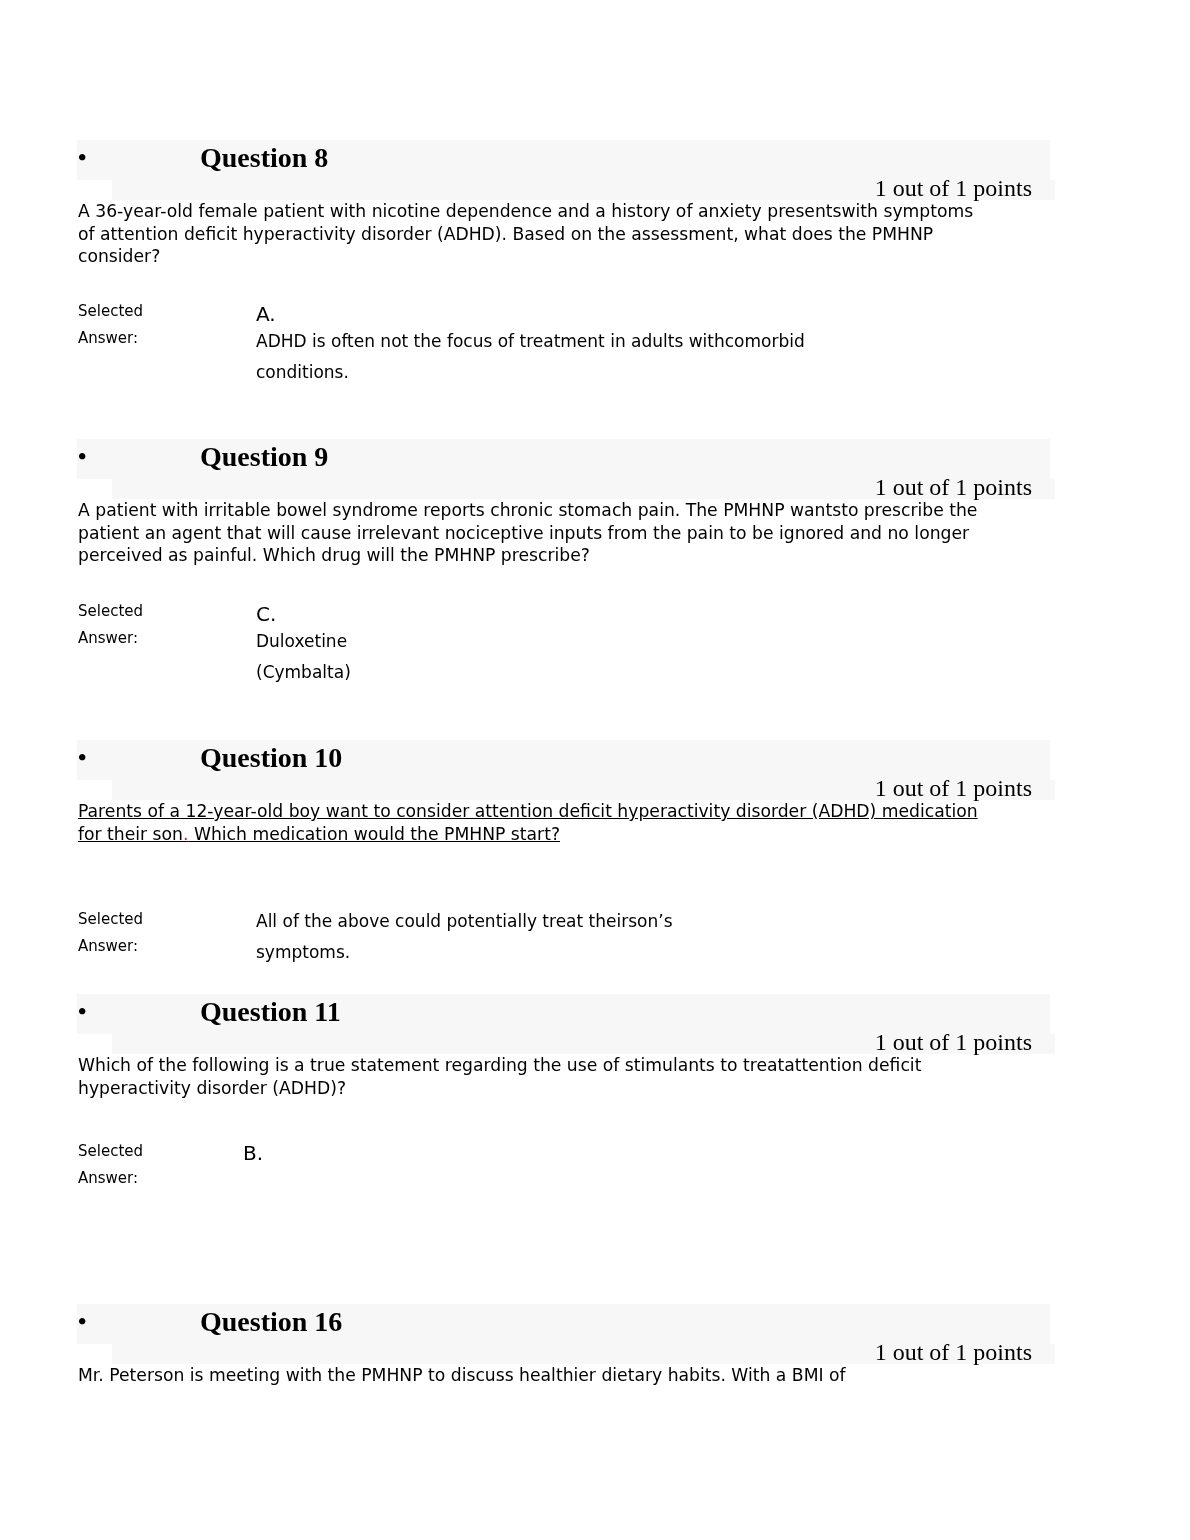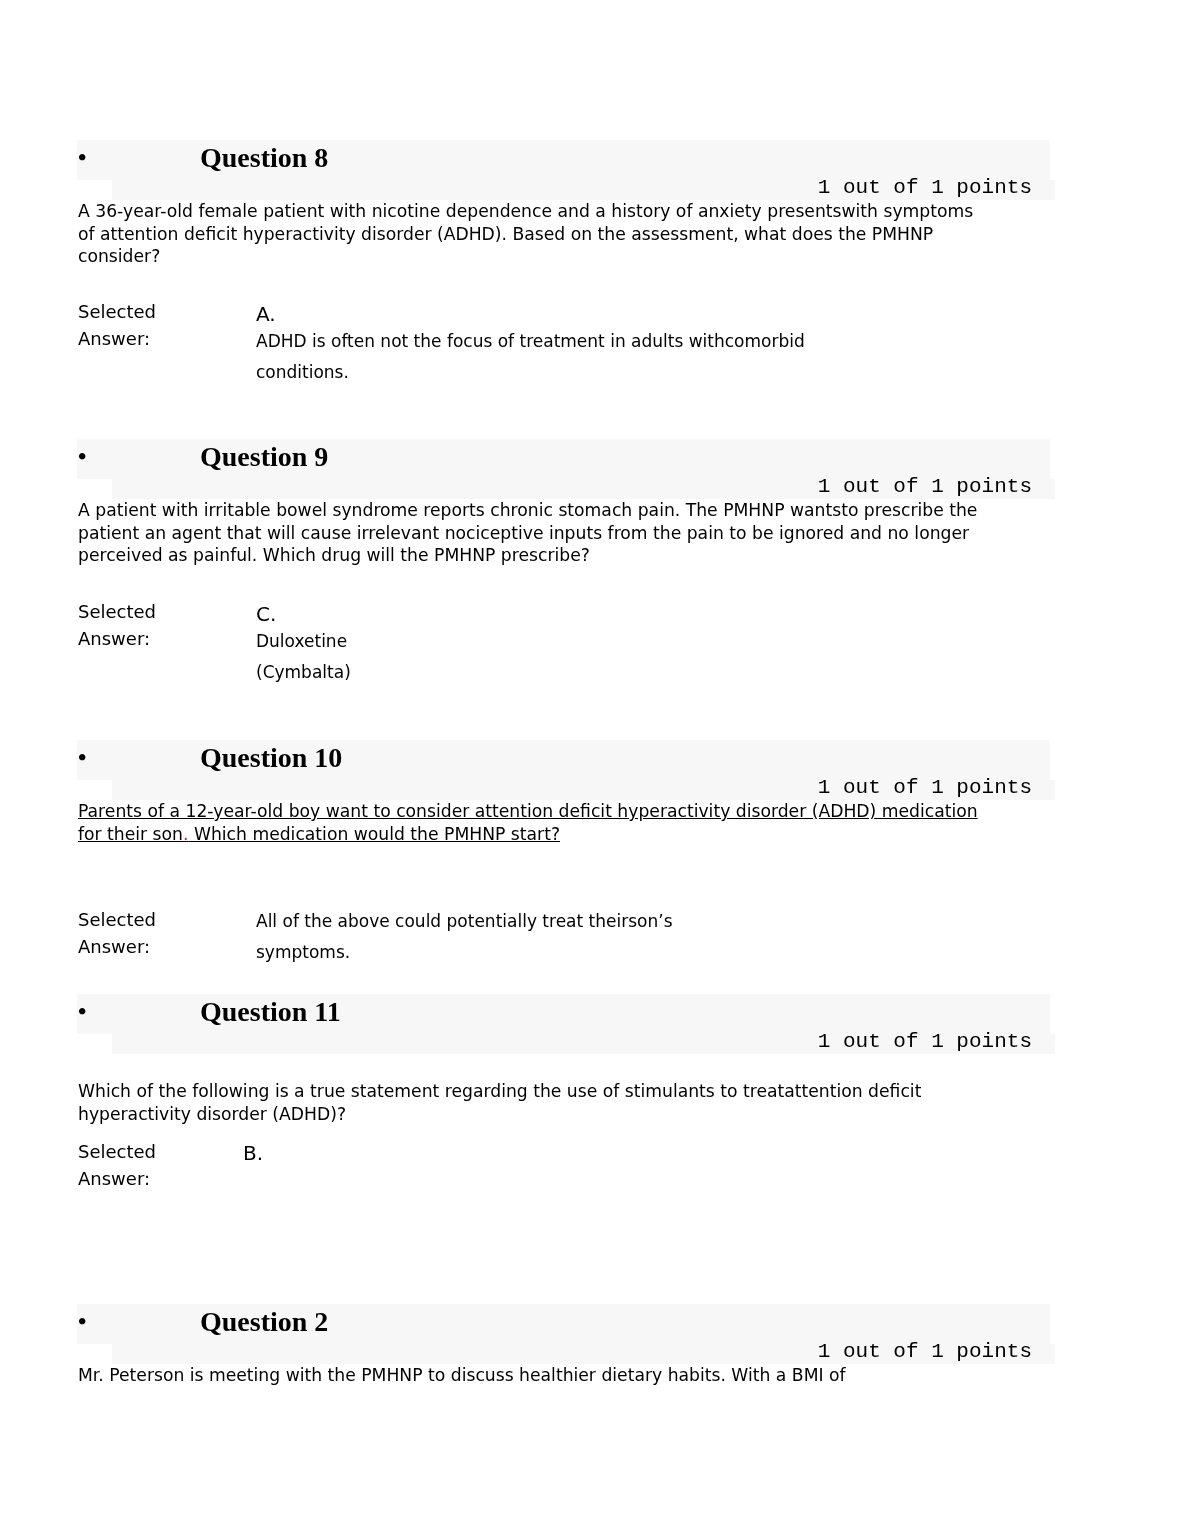--- a/index.html
+++ b/index.html
@@ -2,23 +2,23 @@
 <html><head>
   <meta charset="utf-8">
   <style>
     html, body { margin: 0; padding: 0; background: #ffffff; }
     body { width: 1190px; height: 1540px; position: relative; overflow: hidden; color: #000; }
     .q { position: absolute; left: 0; width: 1190px; }
     .band1 { position: absolute; left: 77px; top: 0; width: 973px; height: 40px; background: #f7f7f7; }
     .band2 { position: absolute; left: 112px; top: 40px; width: 943px; height: 20px; background: #f7f7f7; }
     .bullet { position: absolute; left: 78px; top: 2px; font-family: "Liberation Serif", serif; font-size: 24px; font-weight: bold; line-height: 30px; }
     .qtitle { position: absolute; left: 200px; top: 1px; font-family: "Liberation Serif", serif; font-size: 28px; font-weight: bold; line-height: 34px; text-align: center; }
-    .points { position: absolute; right: 158px; top: 35px; font-family: Liberation Mono, monospace; font-size: 21px; line-height: 26px; white-space: nowrap; }
+    .points { position: absolute; right: 158px; top: 35px; font-family: Liberation Serif, serif; font-size: 24px; line-height: 26px; white-space: nowrap; }
     .qtext { position: absolute; left: 78px; top: 60px; width: 940px; font-family: "DejaVu Sans", sans-serif; font-size: 17.2px; line-height: 22.5px; }
-    .sel { position: absolute; left: 78px; font-family: "DejaVu Sans", sans-serif; font-size: 18px; line-height: 27px; width: 140px; }
+    .sel { position: absolute; left: 78px; font-family: "DejaVu Sans", sans-serif; font-size: 15px; line-height: 27px; width: 140px; }
     .ans { position: absolute; font-family: "DejaVu Sans", sans-serif; }
     .ans .letter { font-size: 20px; line-height: 24px; display: block; }
     .ans .text { font-size: 17px; line-height: 31px; display: block; }
     .red { color: #e01010; }
   </style>
 </head>
 <body>
 
 <div class="q" style="top:140px;">
   <div class="band1"></div>
@@ -72,30 +72,30 @@
 <div class="ans" style="left:256px; top:906px; width:490px;">
   <span class="text">All of the above could potentially treat theirson’s symptoms.</span>
 </div>
 
 <div class="q" style="top:994px;">
   <div class="band1"></div>
   <div class="band2"></div>
   <span class="bullet">•</span>
   <span class="qtitle">Question 11</span>
   <span class="points">1 out of 1 points</span>
-  <div class="qtext" style="width:905px;margin-top:26px;">Which of the following is a true statement regarding the use of stimulants to treatattention deficit hyperactivity disorder (ADHD)?</div>
+  <div class="qtext" style="width:905px;">Which of the following is a true statement regarding the use of stimulants to treatattention deficit hyperactivity disorder (ADHD)?</div>
 </div>
 <div class="sel" style="top:1138px;">
   <span>Selected</span><br>
   <span>Answer:</span>
 </div>
 <div class="ans" style="left:243px; top:1141px; width:720px;">
   <span class="letter">B.</span>
 </div>
 
 <div class="q" style="top:1304px;">
   <div class="band1"></div>
   <div class="band2"></div>
   <span class="bullet">•</span>
-  <span class="qtitle">Question 2</span>
+  <span class="qtitle">Question 16</span>
   <span class="points">1 out of 1 points</span>
   <div class="qtext">Mr. Peterson is meeting with the PMHNP to discuss healthier dietary habits. With a BMI of</div>
 </div>
 
 </body></html>

